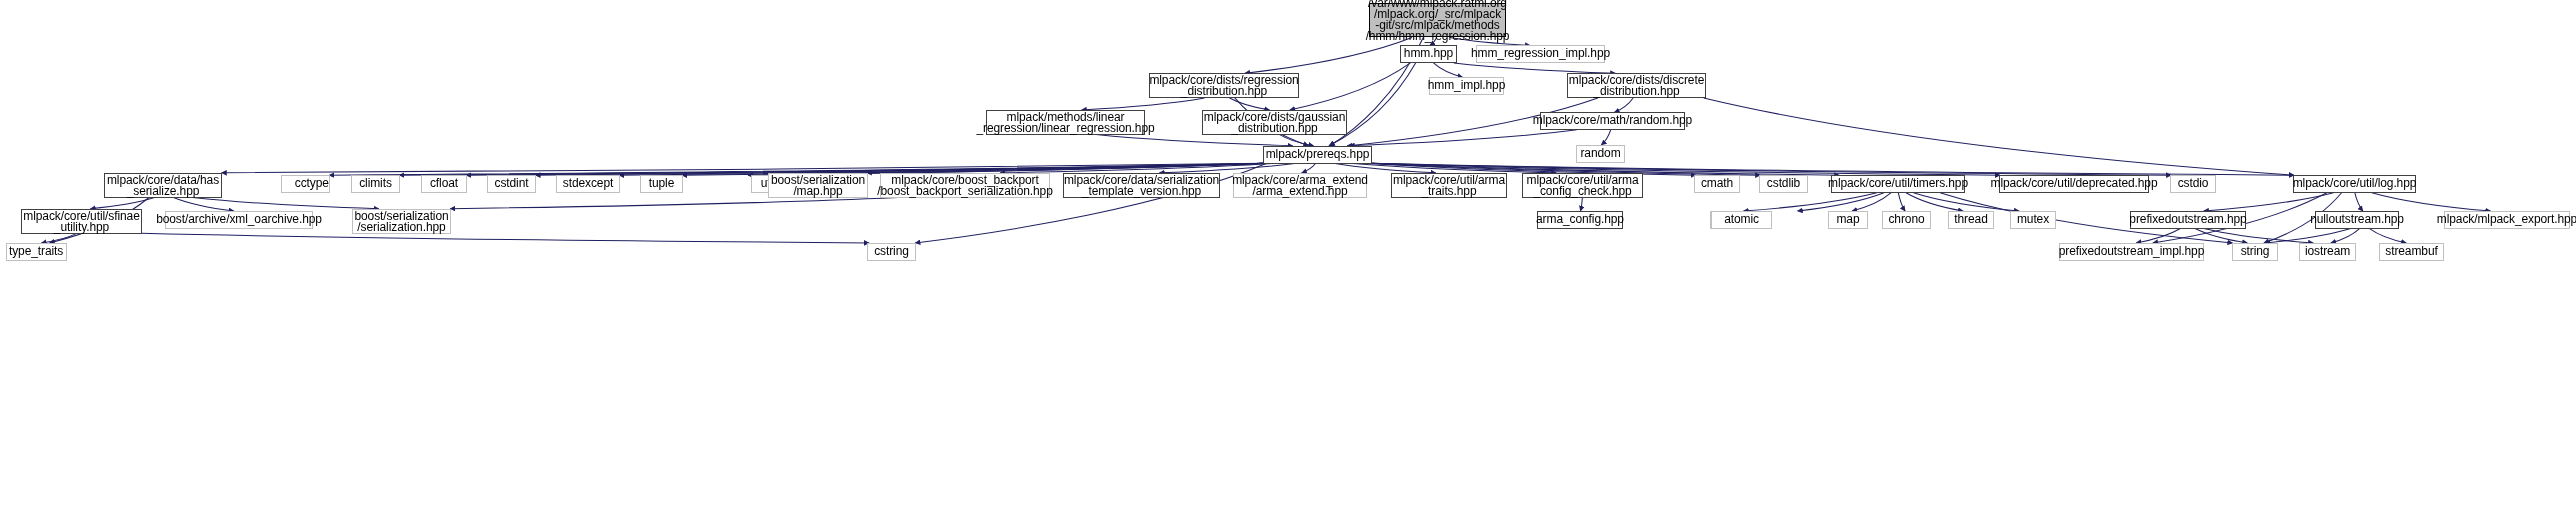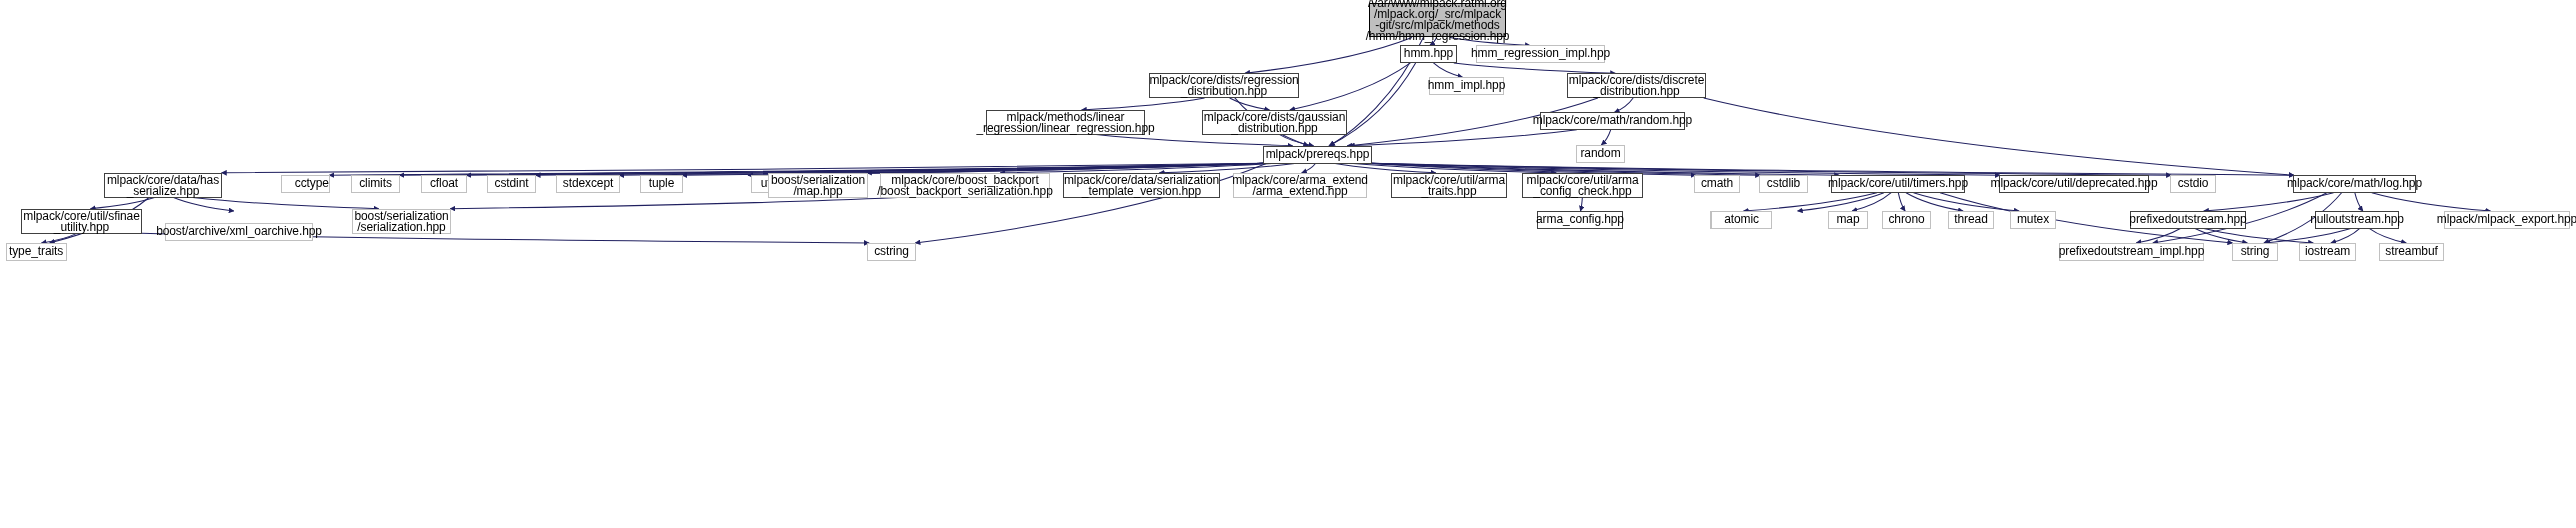--- a/index.html
+++ b/index.html
@@ -163,24 +163,24 @@
 /arma_extend.hpp</div>
       <div class="node strong" style="left: 1391px; top: 173px; width: 116px; height: 25px;">mlpack/core/util/arma
 _traits.hpp</div>
       <div class="node strong" style="left: 1522px; top: 173px; width: 121px; height: 25px;">mlpack/core/util/arma
 _config_check.hpp</div>
       <div class="node " style="left: 1694px; top: 175px; width: 46px; height: 17.5px;">cmath</div>
       <div class="node " style="left: 1759px; top: 175px; width: 49px; height: 17.5px;">cstdlib</div>
       <div class="node strong" style="left: 1831px; top: 175px; width: 134px; height: 17.5px;">mlpack/core/util/timers.hpp</div>
       <div class="node strong" style="left: 1999px; top: 175px; width: 150px; height: 17.5px;">mlpack/core/util/deprecated.hpp</div>
       <div class="node " style="left: 2170px; top: 175px; width: 46px; height: 17.5px;">cstdio</div>
-      <div class="node strong" style="left: 2293px; top: 175px; width: 123px; height: 17.5px;">mlpack/core/math/log.hpp</div>
+      <div class="node strong" style="left: 2293px; top: 175px; width: 123px; height: 17.5px;">mlpack/core/util/log.hpp</div>
       <div class="node strong" style="left: 21px; top: 209px; width: 121px; height: 25px;">mlpack/core/util/sfinae
 _utility.hpp</div>
-      <div class="node " style="left: 165px; top: 223px; width: 148px; height: 17.5px;">boost/archive/xml_oarchive.hpp</div>
+      <div class="node " style="left: 165px; top: 211px; width: 148px; height: 17.5px;">boost/archive/xml_oarchive.hpp</div>
       <div class="node " style="left: 352px; top: 209px; width: 99px; height: 25px;">boost/serialization
 /serialization.hpp</div>
       <div class="node strong" style="left: 1537px; top: 211px; width: 86px; height: 17.5px;">arma_config.hpp</div>
       <div class="node " style="left: 1710px; top: 211px; width: 35px; height: 17.5px;">list</div>
       <div class="node " style="left: 1711px; top: 211px; width: 61px; height: 17.5px;">atomic</div>
       <div class="node " style="left: 1828px; top: 211px; width: 40px; height: 17.5px;">map</div>
       <div class="node " style="left: 1882px; top: 211px; width: 49px; height: 17.5px;">chrono</div>
       <div class="node " style="left: 1948px; top: 211px; width: 46px; height: 17.5px;">thread</div>
       <div class="node " style="left: 2010px; top: 211px; width: 46px; height: 17.5px;">mutex</div>
       <div class="node strong" style="left: 2130px; top: 211px; width: 116px; height: 17.5px;">prefixedoutstream.hpp</div>

